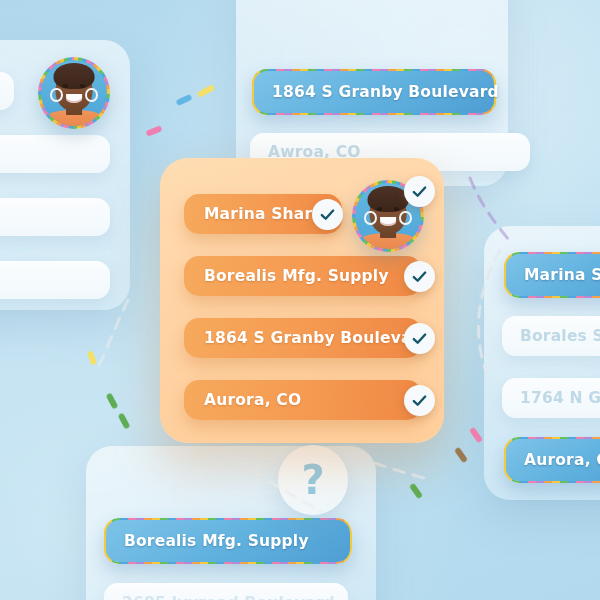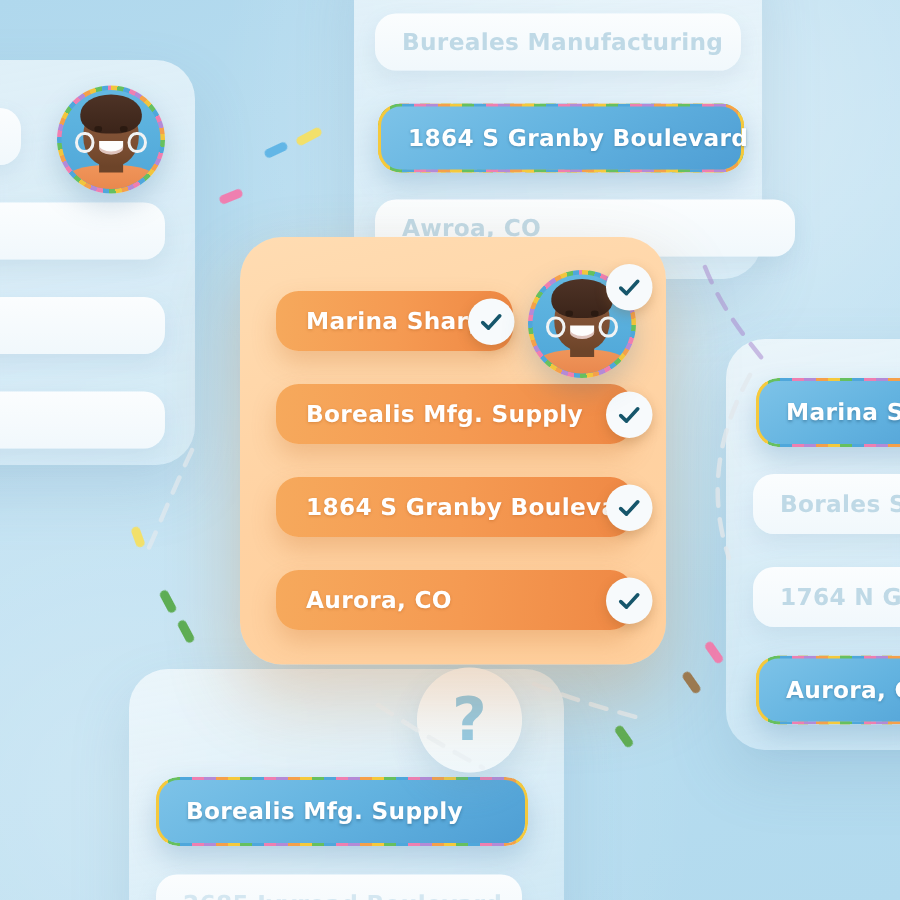--- a/index.html
+++ b/index.html
@@ -154,23 +154,20 @@
       <div class="earL"></div>
         <div class="earR"></div>
       <div class="eyeL"></div>
         <div class="eyeR"></div>
       <div class="smile"></div>
     </div>
   </div>
 
   <div class="card" style="left:236px;top:-46px;width:272px;height:232px;">
   </div>
-  <div class="ghost-row" style="left:250px;top:9px;width:244px;height:38px;">
-    <span>Bureales Manufacturing</span>
-  </div>
 
   <div class="hl-pill" style="left:252px;top:69px;width:240px;height:42px;">
     <div class="dash" style="border:2.5px dashed #f5c93c;"></div>
     <div class="dash" style="
         border:0;
         background:
           repeating-linear-gradient(90deg,#f5c93c 0 8px,#66c05f 8px 16px,#4fa7db 16px 24px,#ef7fb0 24px 32px,#b48ad6 32px 40px,#f5a04a 40px 48px);
         -webkit-mask:
           linear-gradient(#000 0 0) content-box,
           linear-gradient(#000 0 0);

